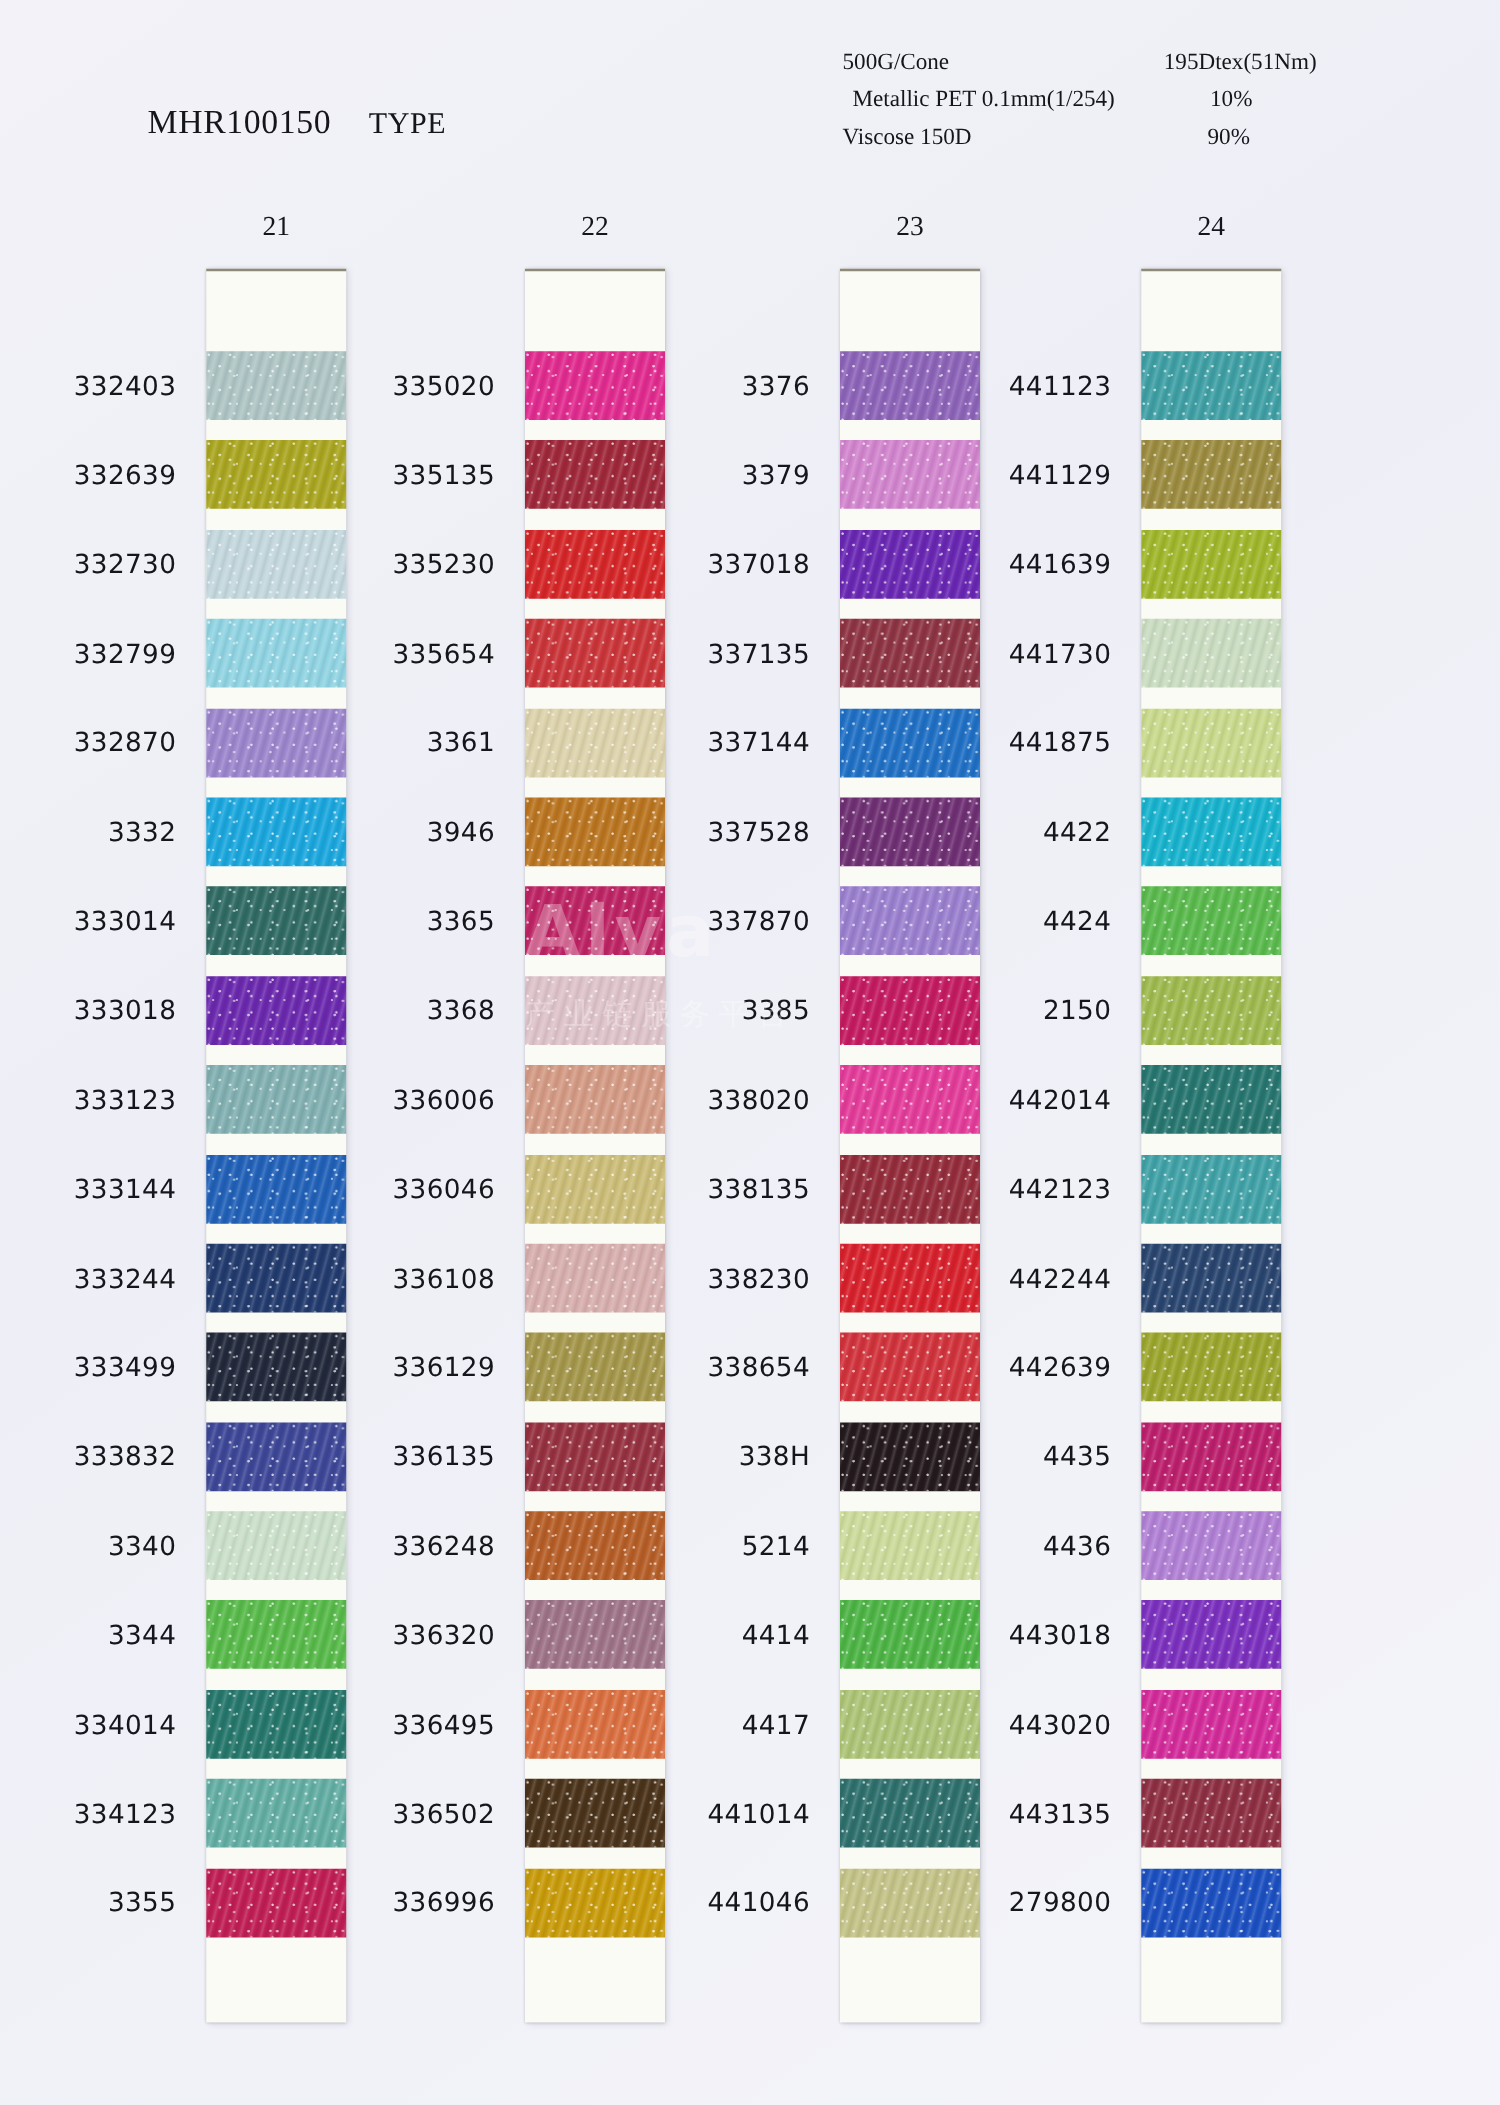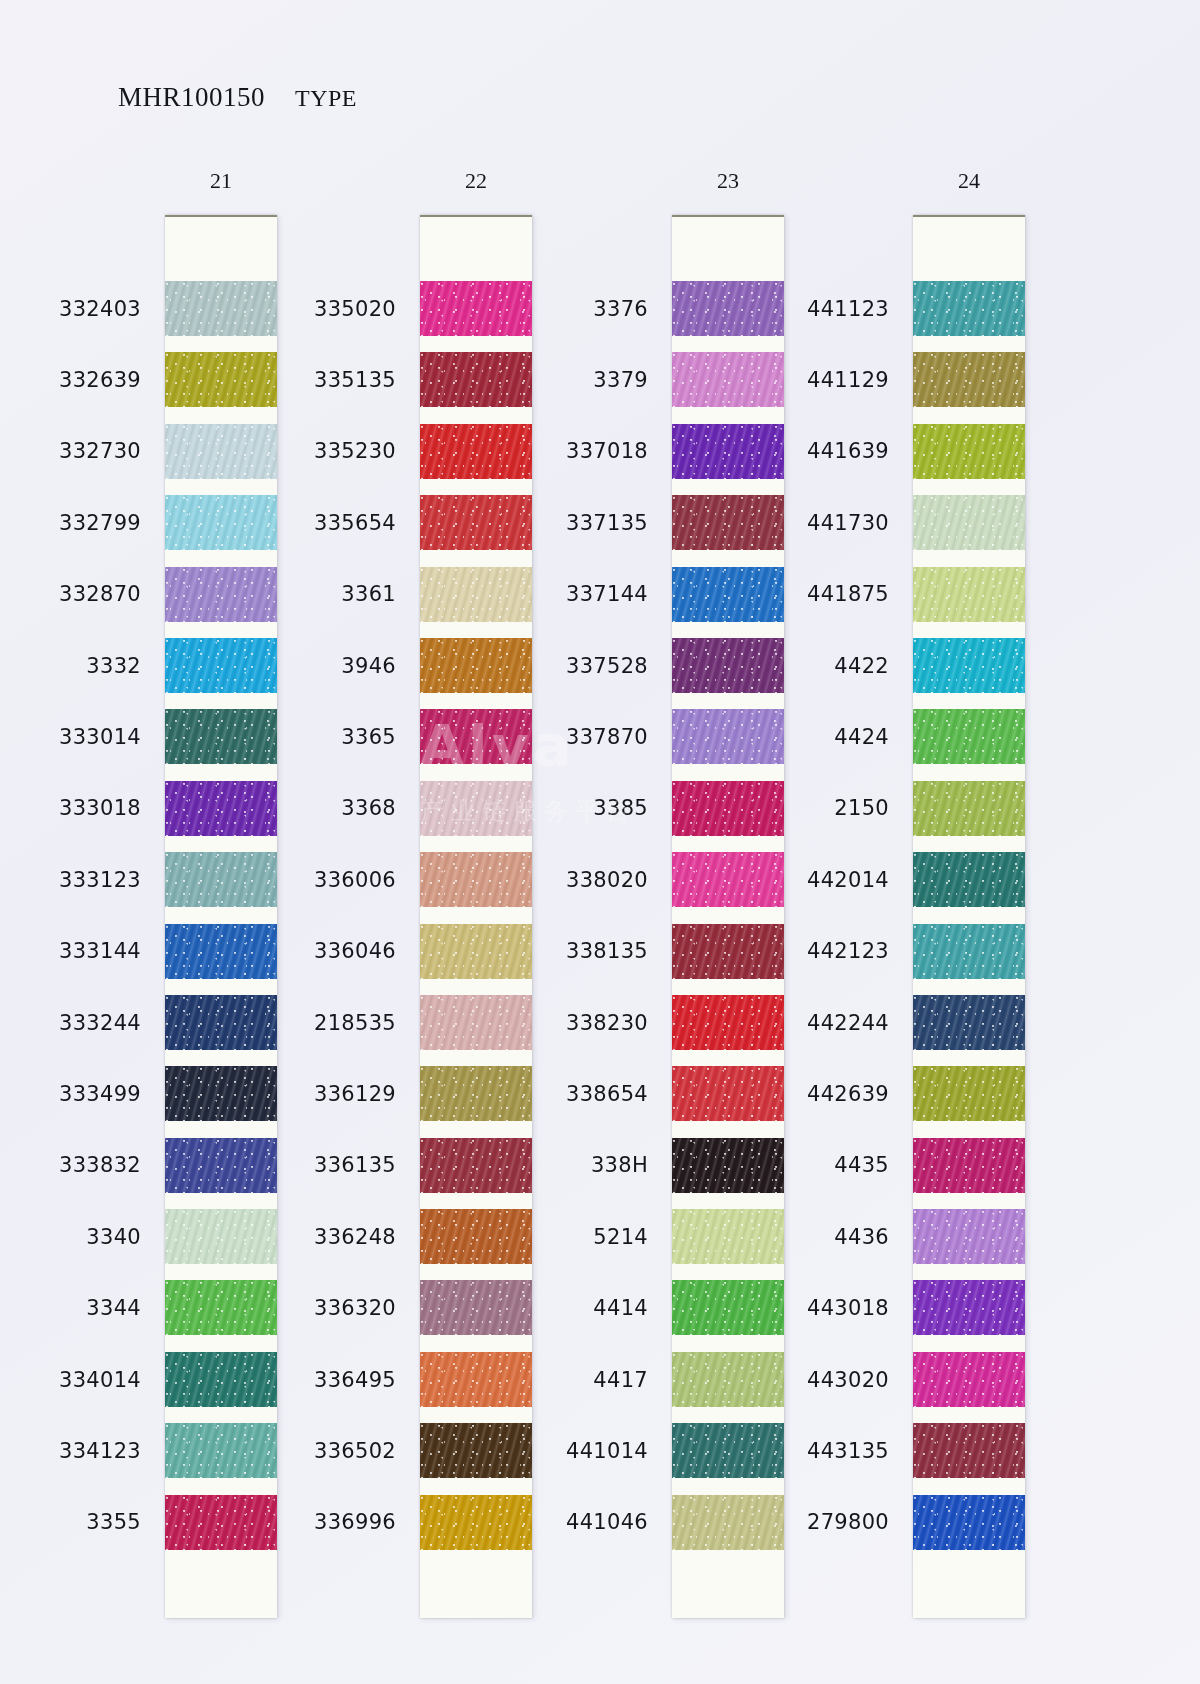--- a/index.html
+++ b/index.html
@@ -171,20 +171,34 @@
 </style>
 </head>
 <body>
 
 <div id="page">
 
   <div class="title">
     <span>MHR100150</span><span class="type">TYPE</span>
   </div>
 
+  <div class="spec">
+    <div class="spec-row r1">
+      <span class="sl">500G/Cone</span>
+      <span class="sr">195Dtex(51Nm)</span>
+    </div>
+    <div class="spec-row r2">
+      <span class="sl">Metallic  PET  0.1mm(1/254)</span>
+      <span class="sr">10%</span>
+    </div>
+    <div class="spec-row r3">
+      <span class="sl">Viscose  150D</span>
+      <span class="sr">90%</span>
+    </div>
+  </div>
 
   <div id="columns-host">
       <div class="col" style="left: 165px;">
         <div class="col-head">21</div>
         <div class="card">
           <div class="pad-top"></div>
           <div class="swatch-wrap">
             <div class="swatch" style="background-color: rgb(174, 196, 196);"></div>
             <div class="lbl">332403</div>
           </div>
@@ -298,21 +312,21 @@
           <div class="swatch-wrap">
             <div class="swatch" style="background-color: rgb(211, 154, 132);"></div>
             <div class="lbl">336006</div>
           </div>
           <div class="swatch-wrap">
             <div class="swatch" style="background-color: rgb(203, 188, 119);"></div>
             <div class="lbl">336046</div>
           </div>
           <div class="swatch-wrap">
             <div class="swatch" style="background-color: rgb(214, 174, 173);"></div>
-            <div class="lbl">218535</div>
+            <div class="lbl">336108</div>
           </div>
           <div class="swatch-wrap">
             <div class="swatch" style="background-color: rgb(163, 149, 73);"></div>
             <div class="lbl">336129</div>
           </div>
           <div class="swatch-wrap">
             <div class="swatch" style="background-color: rgb(149, 48, 63);"></div>
             <div class="lbl">336135</div>
           </div>
           <div class="swatch-wrap">

